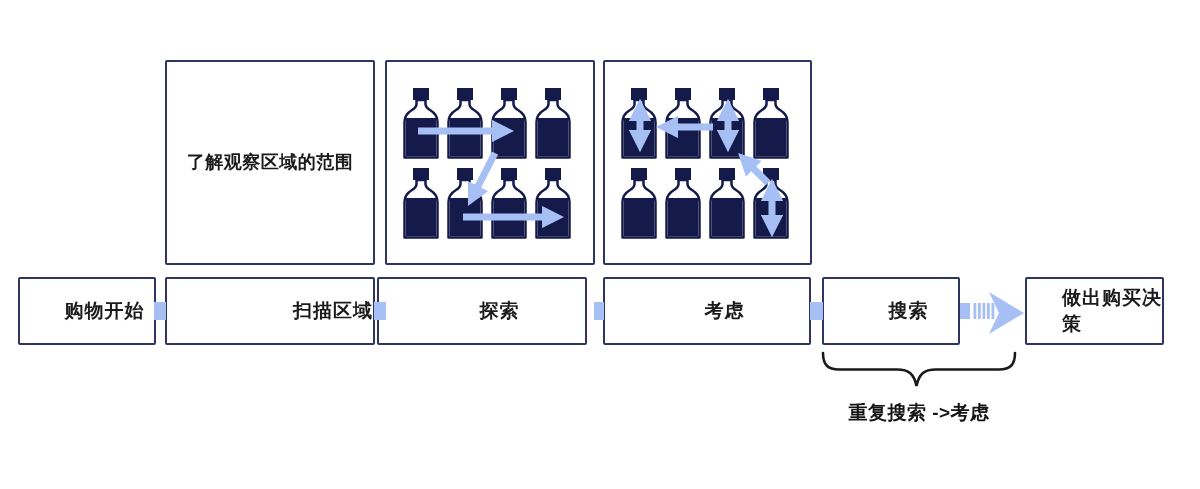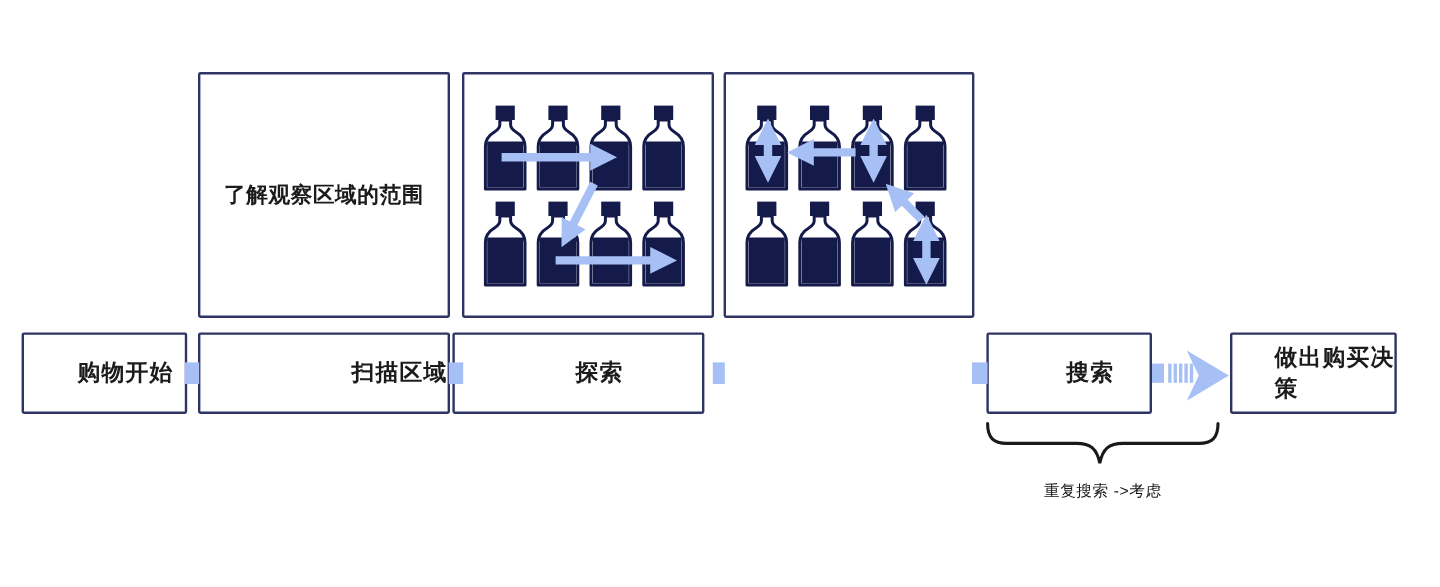--- a/index.html
+++ b/index.html
@@ -33,21 +33,21 @@
   }
   .connector{
     position:absolute;top:302px;height:18px;
     background:#a6bff4;
   }
   .arrow-svg{position:absolute;left:956px;top:288px;}
   .brace-svg{position:absolute;left:821px;top:350px;}
   .loop-label{
     position:absolute;left:811px;top:400px;width:216px;
     text-align:center;
-    font-size:13px;font-weight:400;color:#141414;
+    font-size:19px;font-weight:700;color:#141414;
     letter-spacing:0.5px;
   }
   .icon-fill{width:100%;height:100%;display:block;}
 </style>
 </head>
 <body>
 
 <div class="canvas">
 
   <div class="box detail" style="left:165px;width:210px;">
@@ -107,20 +107,23 @@
 
   <div class="box step" style="left:18px;width:138px;">
     <span>购物开始</span>
   </div>
   <div class="box step" style="left:165px;width:210px;justify-content:flex-end;">
     <span>扫描区域</span>
   </div>
   <div class="box step" style="left:377px;width:210px;">
     <span>探索</span>
   </div>
+  <div class="box step" style="left:603px;width:208px;">
+    <span>考虑</span>
+  </div>
   <div class="box step" style="left:1025px;width:139px;">
     <span>做出购买决策</span>
   </div>
   <div class="box step" style="left:822px;width:138px;">
     <span>搜索</span>
   </div>
 
   <div class="connector" style="left:154px;width:12px;"></div>
   <div class="connector" style="left:374px;width:12px;"></div>
   <div class="connector" style="left:594px;width:10px;"></div>

